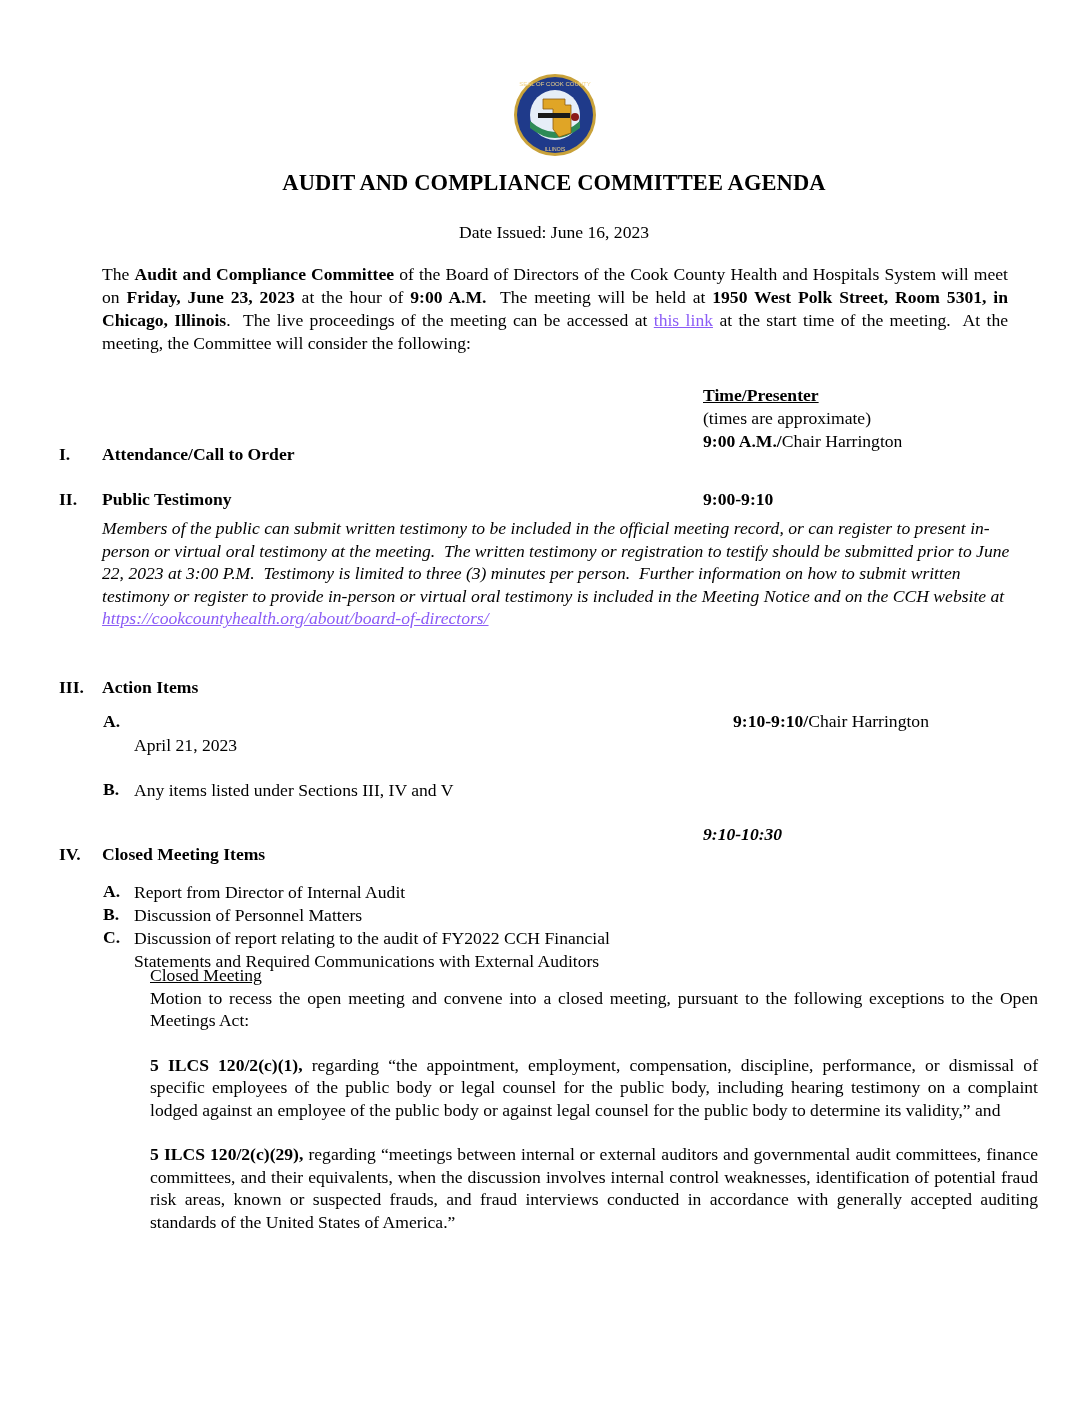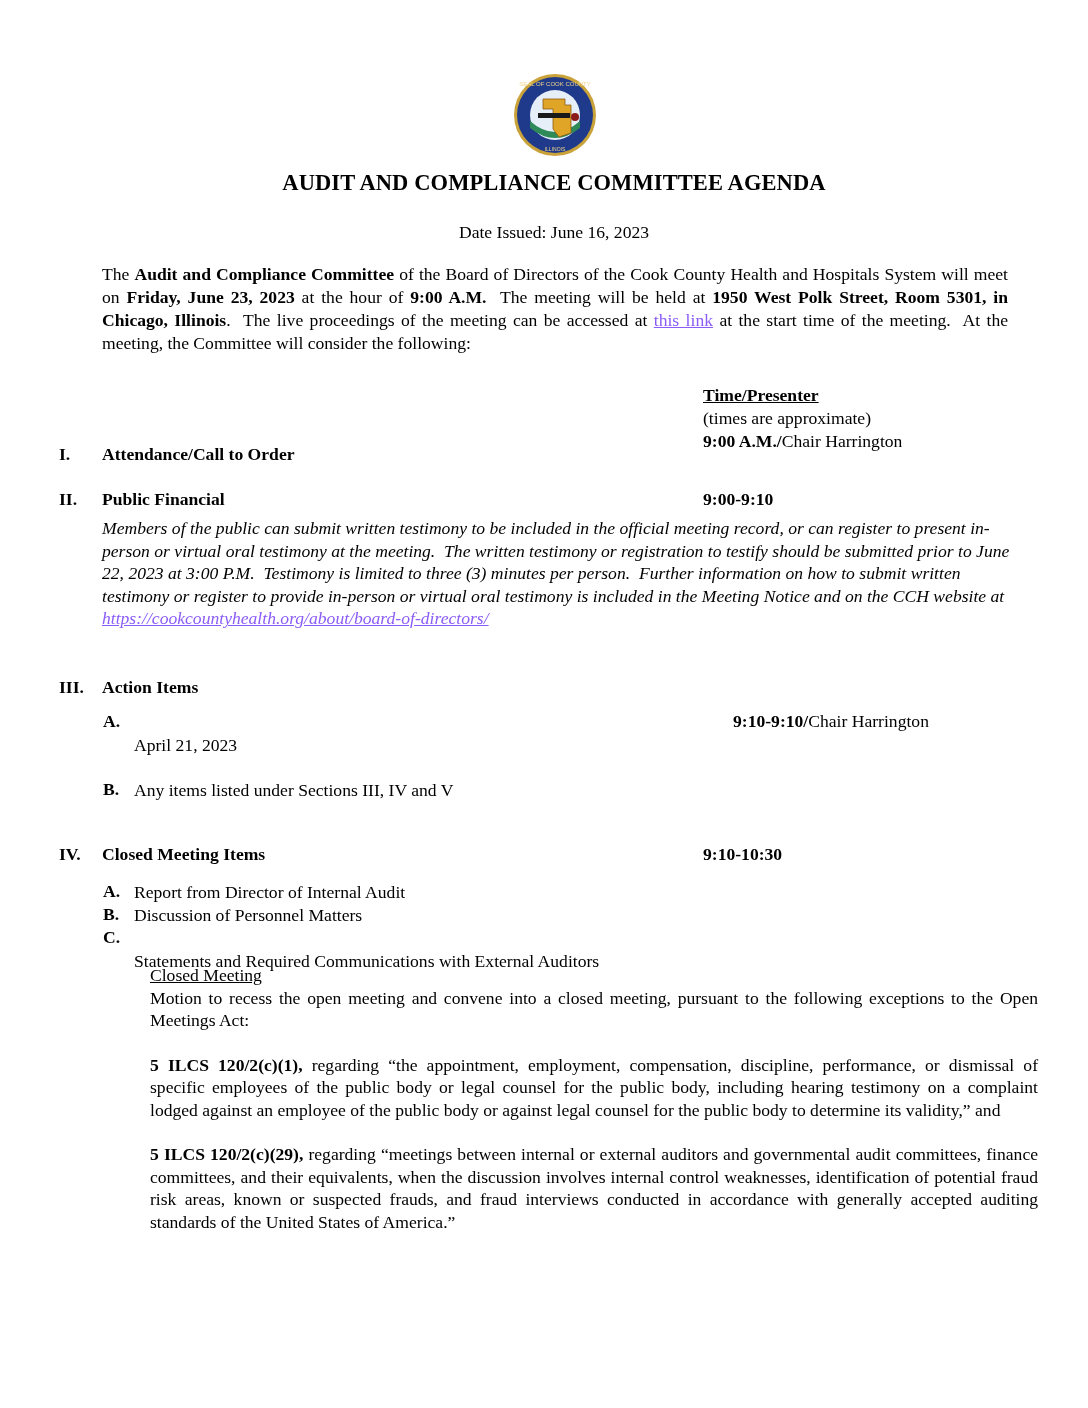--- a/index.html
+++ b/index.html
@@ -47,43 +47,43 @@
 </div>
 
 <div class="abs tp-head">Time/Presenter</div>
 <div class="abs tp-note">(times are approximate)</div>
 
 <div class="abs num" style="left:59px; top:444px;">I.</div>
 <div class="abs sec-title" style="left:102px; top:444px;">Attendance/Call to Order</div>
 <div class="abs" style="left:703px; top:431px;"><b>9:00 A.M./</b><span>Chair Harrington</span></div>
 
 <div class="abs num" style="left:59px; top:489px;">II.</div>
-<div class="abs sec-title" style="left:102px; top:489px;">Public Financial</div>
+<div class="abs sec-title" style="left:102px; top:489px;">Public Testimony</div>
 <div class="abs" style="left:703px; top:489px;"><b>9:00-9:10</b></div>
 <div class="abs testimony"><span style="white-space:pre-wrap">Members of the public can submit written testimony to be included in the official meeting record, or can register to present in-person or virtual oral testimony at the meeting.  The written testimony or registration to testify should be submitted prior to June 22, 2023 at 3:00 P.M.  Testimony is limited to three (3) minutes per person.  Further information on how to submit written testimony or register to provide in-person or virtual oral testimony is included in the Meeting Notice and on the CCH website at </span><a class="link" href="#">https://cookcountyhealth.org/about/board-of-directors/</a></div>
 
 <div class="abs num" style="left:59px; top:677px;">III.</div>
 <div class="abs sec-title" style="left:102px; top:677px;">Action Items</div>
 
 <div class="abs num" style="left:103px; top:711px;">A.</div>
 <div class="abs sub" style="left:134px; top:711px;"><br><span>April 21, 2023</span></div>
 <div class="abs" style="left:733px; top:711px;"><b>9:10-9:10/</b><span>Chair Harrington</span></div>
 
 <div class="abs num" style="left:103px; top:779px;">B.</div>
 <div class="abs sub" style="left:134px; top:779px;">Any items listed under Sections III, IV and V</div>
 
 <div class="abs num" style="left:59px; top:844px;">IV.</div>
 <div class="abs sec-title" style="left:102px; top:844px;">Closed Meeting Items</div>
-<div class="abs" style="left:703px; top:844px;"><b>9:10-10:30</b></div>
+<div class="abs" style="left:703px; top:824px;font-style:italic;"><b>9:10-10:30</b></div>
 
 <div class="abs num" style="left:103px; top:881px;">A.</div>
 <div class="abs sub" style="left:134px; top:881px;text-align:right;">Report from Director of Internal Audit</div>
 <div class="abs num" style="left:103px; top:904px;">B.</div>
 <div class="abs sub" style="left:134px; top:904px;">Discussion of Personnel Matters</div>
 <div class="abs num" style="left:103px; top:927px;">C.</div>
-<div class="abs sub" style="left:134px; top:927px;"><br><span>Statements and Required Communications with External Auditors</span></div>
+<div class="abs sub" style="left:134px; top:927px;"><span>Discussion of report relating to the audit of FY2022 CCH Financial</span><br><span>Statements and Required Communications with External Auditors</span></div>
 
 <div class="abs closed">
   <p class="u">Closed Meeting</p>
   <p>Motion to recess the open meeting and convene into a closed meeting, pursuant to the following exceptions to the Open Meetings Act:</p>
   <p style="margin-top:22px;"><b>5 ILCS 120/2(c)(1),</b><span> regarding “the appointment, employment, compensation, discipline, performance, or dismissal of specific employees of the public body or legal counsel for the public body, including hearing testimony on a complaint lodged against an employee of the public body or against legal counsel for the public body to determine its validity,” and</span></p>
   <p style="margin-top:22px;"><b>5 ILCS 120/2(c)(29),</b><span> regarding “meetings between internal or external auditors and governmental audit committees, finance committees, and their equivalents, when the discussion involves internal control weaknesses, identification of potential fraud risk areas, known or suspected frauds, and fraud interviews conducted in accordance with generally accepted auditing standards of the United States of America.”</span></p>
 </div>
 
 </body></html>

